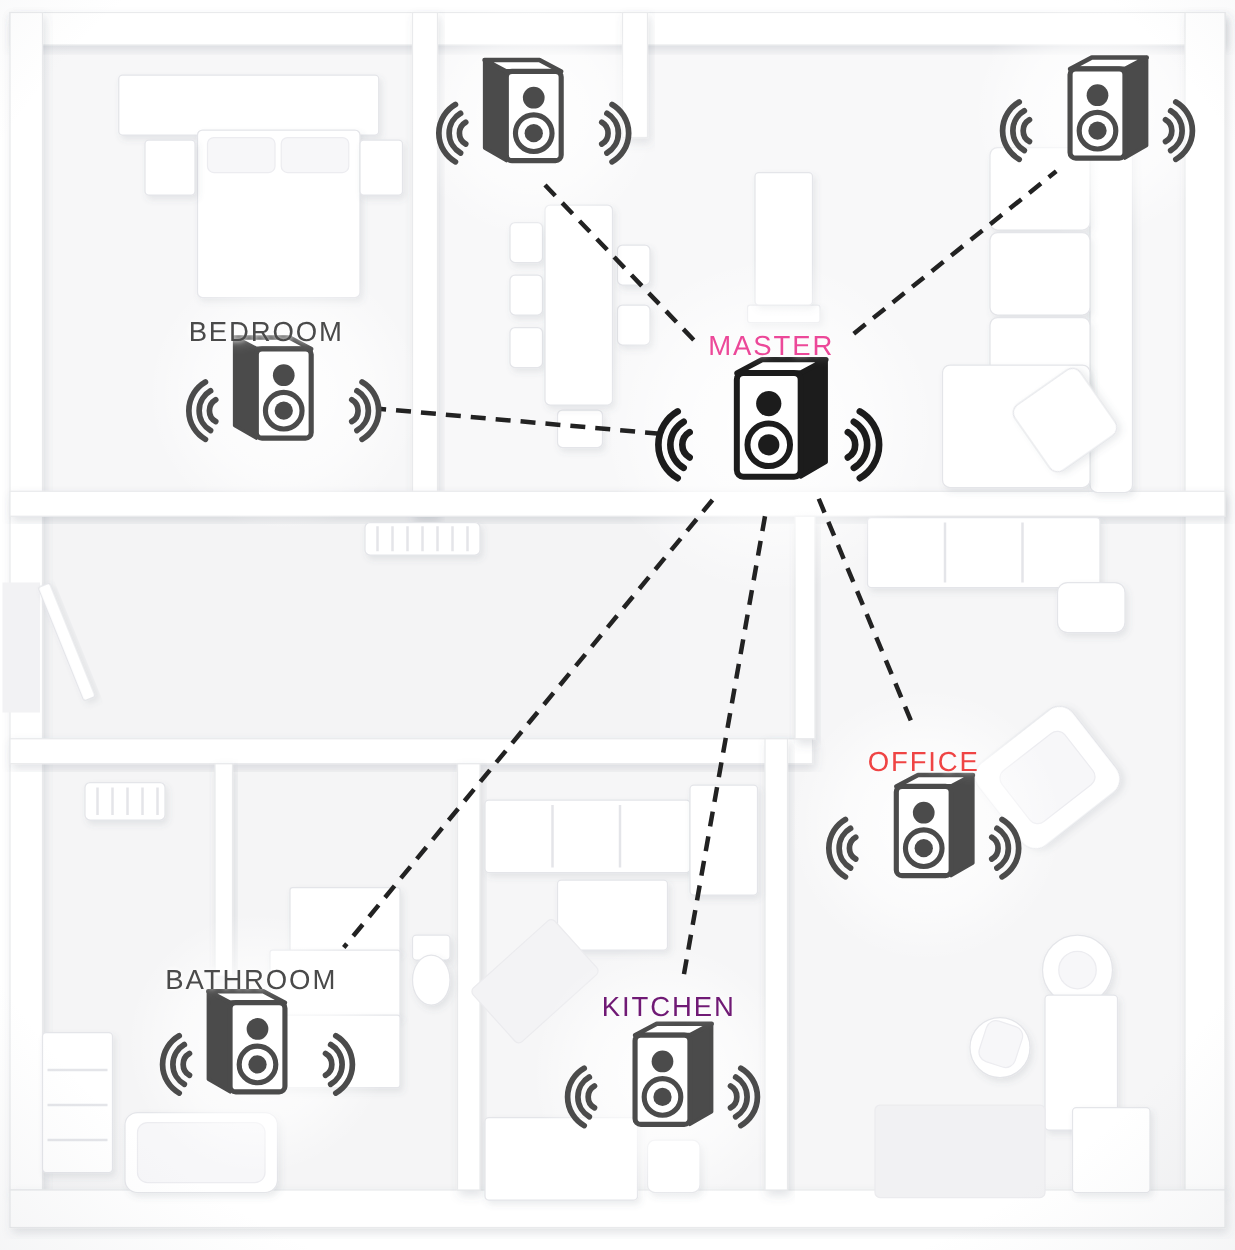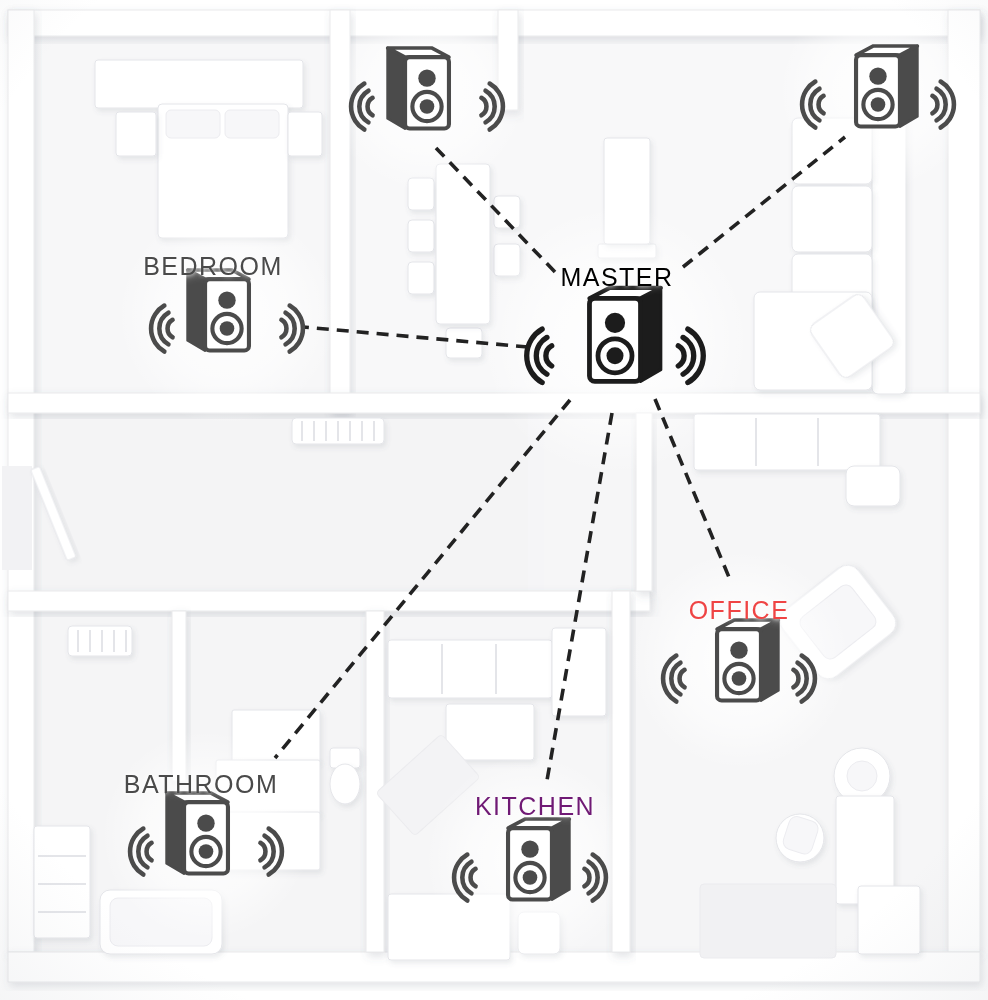--- a/index.html
+++ b/index.html
@@ -4,21 +4,21 @@
 <style>
   html,body{margin:0;padding:0;background:#ffffff;}
   .stage{
     position:relative;width:988px;height:1000px;margin:0 auto;
     background:#ffffff;overflow:hidden;
     font-family:"Liberation Sans", sans-serif;
   }
   .stage svg.layer{position:absolute;left:0;top:0;}
   .room-label{
     position:absolute;transform:translate(-50%,-50%);
-    font-size:25px;letter-spacing:1.5px;color:#4a4a4a;font-weight:400;
+    font-size:22px;letter-spacing:1.5px;color:#4a4a4a;font-weight:400;
     white-space:nowrap;text-shadow:0 0 10px #ffffff,0 0 4px #ffffff;
     z-index:4;user-select:none;
   }
   .spk{position:absolute;z-index:3;}
   .furn{fill:#ffffff;stroke:#e4e5e9;stroke-width:1;filter:url(#fs);}
   .soft{fill:#f7f7f9;stroke:#ececf0;stroke-width:1;}
   .wall{fill:#ffffff;stroke:#e9eaec;stroke-width:1;filter:url(#ws);}
   .slat{stroke:#e4e5e9;stroke-width:2;}
 </style>
 </head>
@@ -193,21 +193,21 @@
         </g>
         <g>
           <polygon points="118,22 137,12 137,89 118,100" fill="#1c1c1c" stroke="#1c1c1c" stroke-width="3" stroke-linejoin="round"></polygon>
           <polygon points="70,22 89,12 137,12 118,22" fill="#ffffff" stroke="#1c1c1c" stroke-width="4" stroke-linejoin="round"></polygon>
           <rect x="70" y="22" width="48" height="78" rx="5" fill="#ffffff" stroke="#1c1c1c" stroke-width="4.5"></rect>
           <circle cx="94" cy="45" r="9.5" fill="#1c1c1c"></circle>
           <circle cx="94" cy="76" r="16" fill="#ffffff" stroke="#1c1c1c" stroke-width="4.5"></circle>
           <circle cx="94" cy="76" r="8" fill="#1c1c1c"></circle>
         </g>
       </svg>
-      <div class="room-label" style="left: 617px; top: 277px; color: #000000;">MASTER</div>
+      <div class="room-label" style="left: 617px; top: 277px; color: #ec4899;">MASTER</div>
       <svg viewBox="0 0 188 130" class="spk" style="left: 141px; top: 259px; width: 172px;">
         <g fill="none" stroke="#4b4b4b" stroke-width="5" stroke-linecap="round">
           <path d="M 34.5 66.474 A 11 11 0 0 0 34.5 85.526"></path>
           <path d="M 153.5 66.474 A 11 11 0 0 1 153.5 85.526"></path>
           <path d="M 30 58.68 A 20 20 0 0 0 30 93.32"></path>
           <path d="M 158 58.68 A 20 20 0 0 1 158 93.32"></path>
           <path d="M 25.5 50.885999999999996 A 29 29 0 0 0 25.5 101.114"></path>
           <path d="M 162.5 50.885999999999996 A 29 29 0 0 1 162.5 101.114"></path>
         </g>
         <g transform="translate(188,0) scale(-1,1)">

